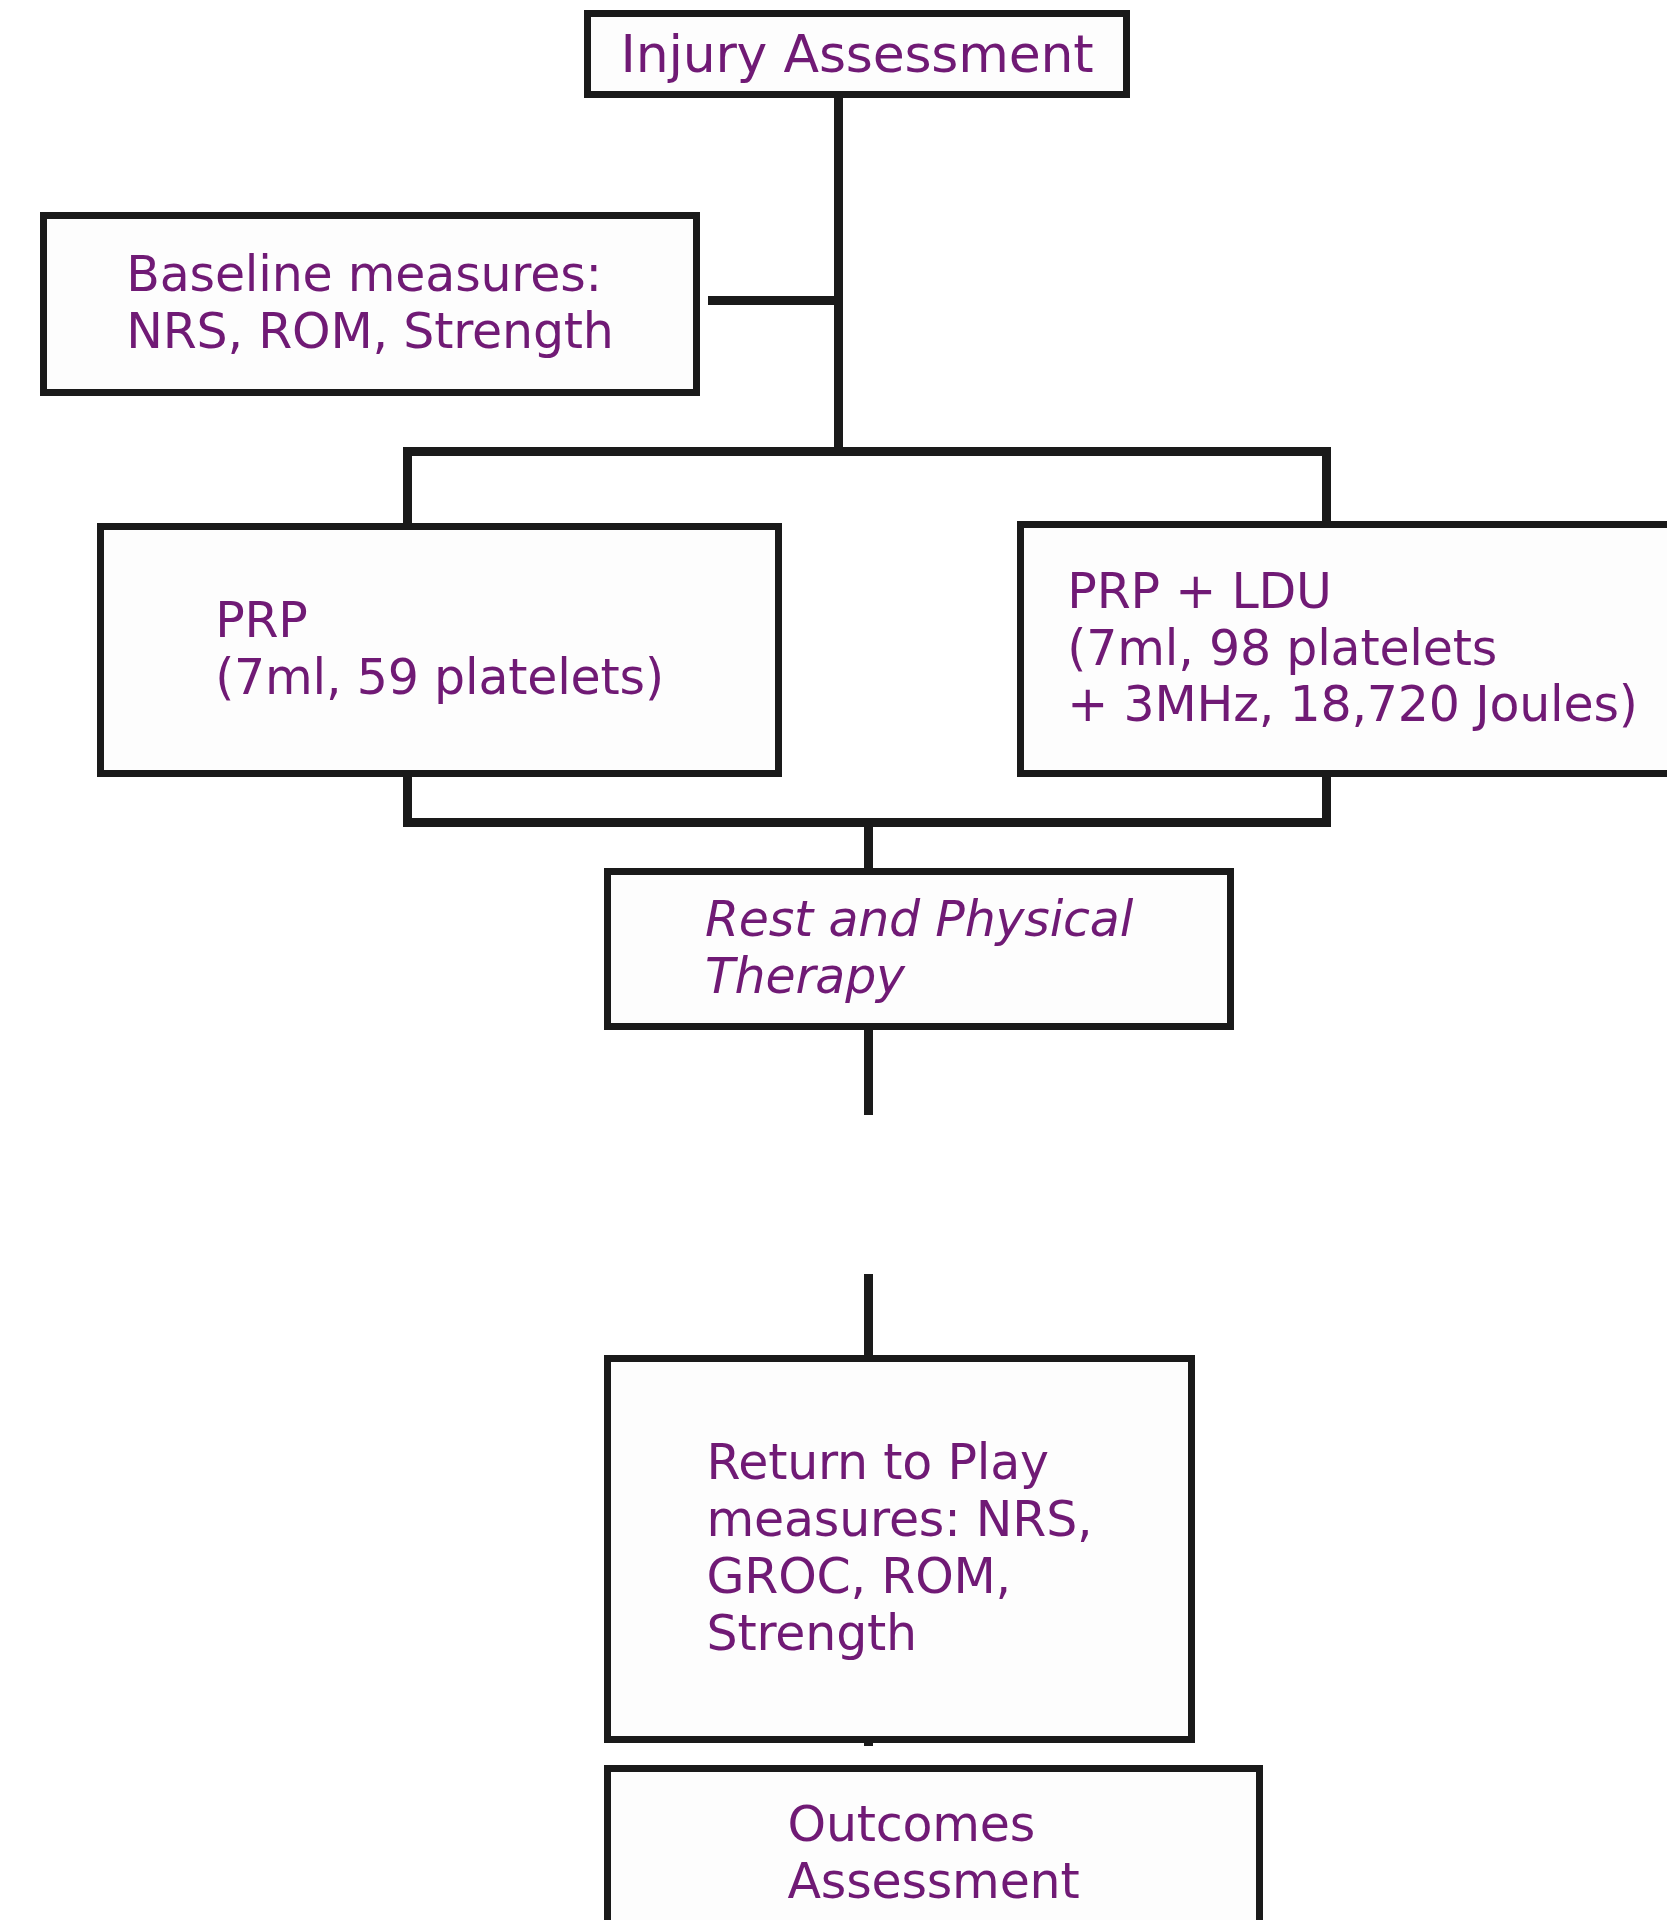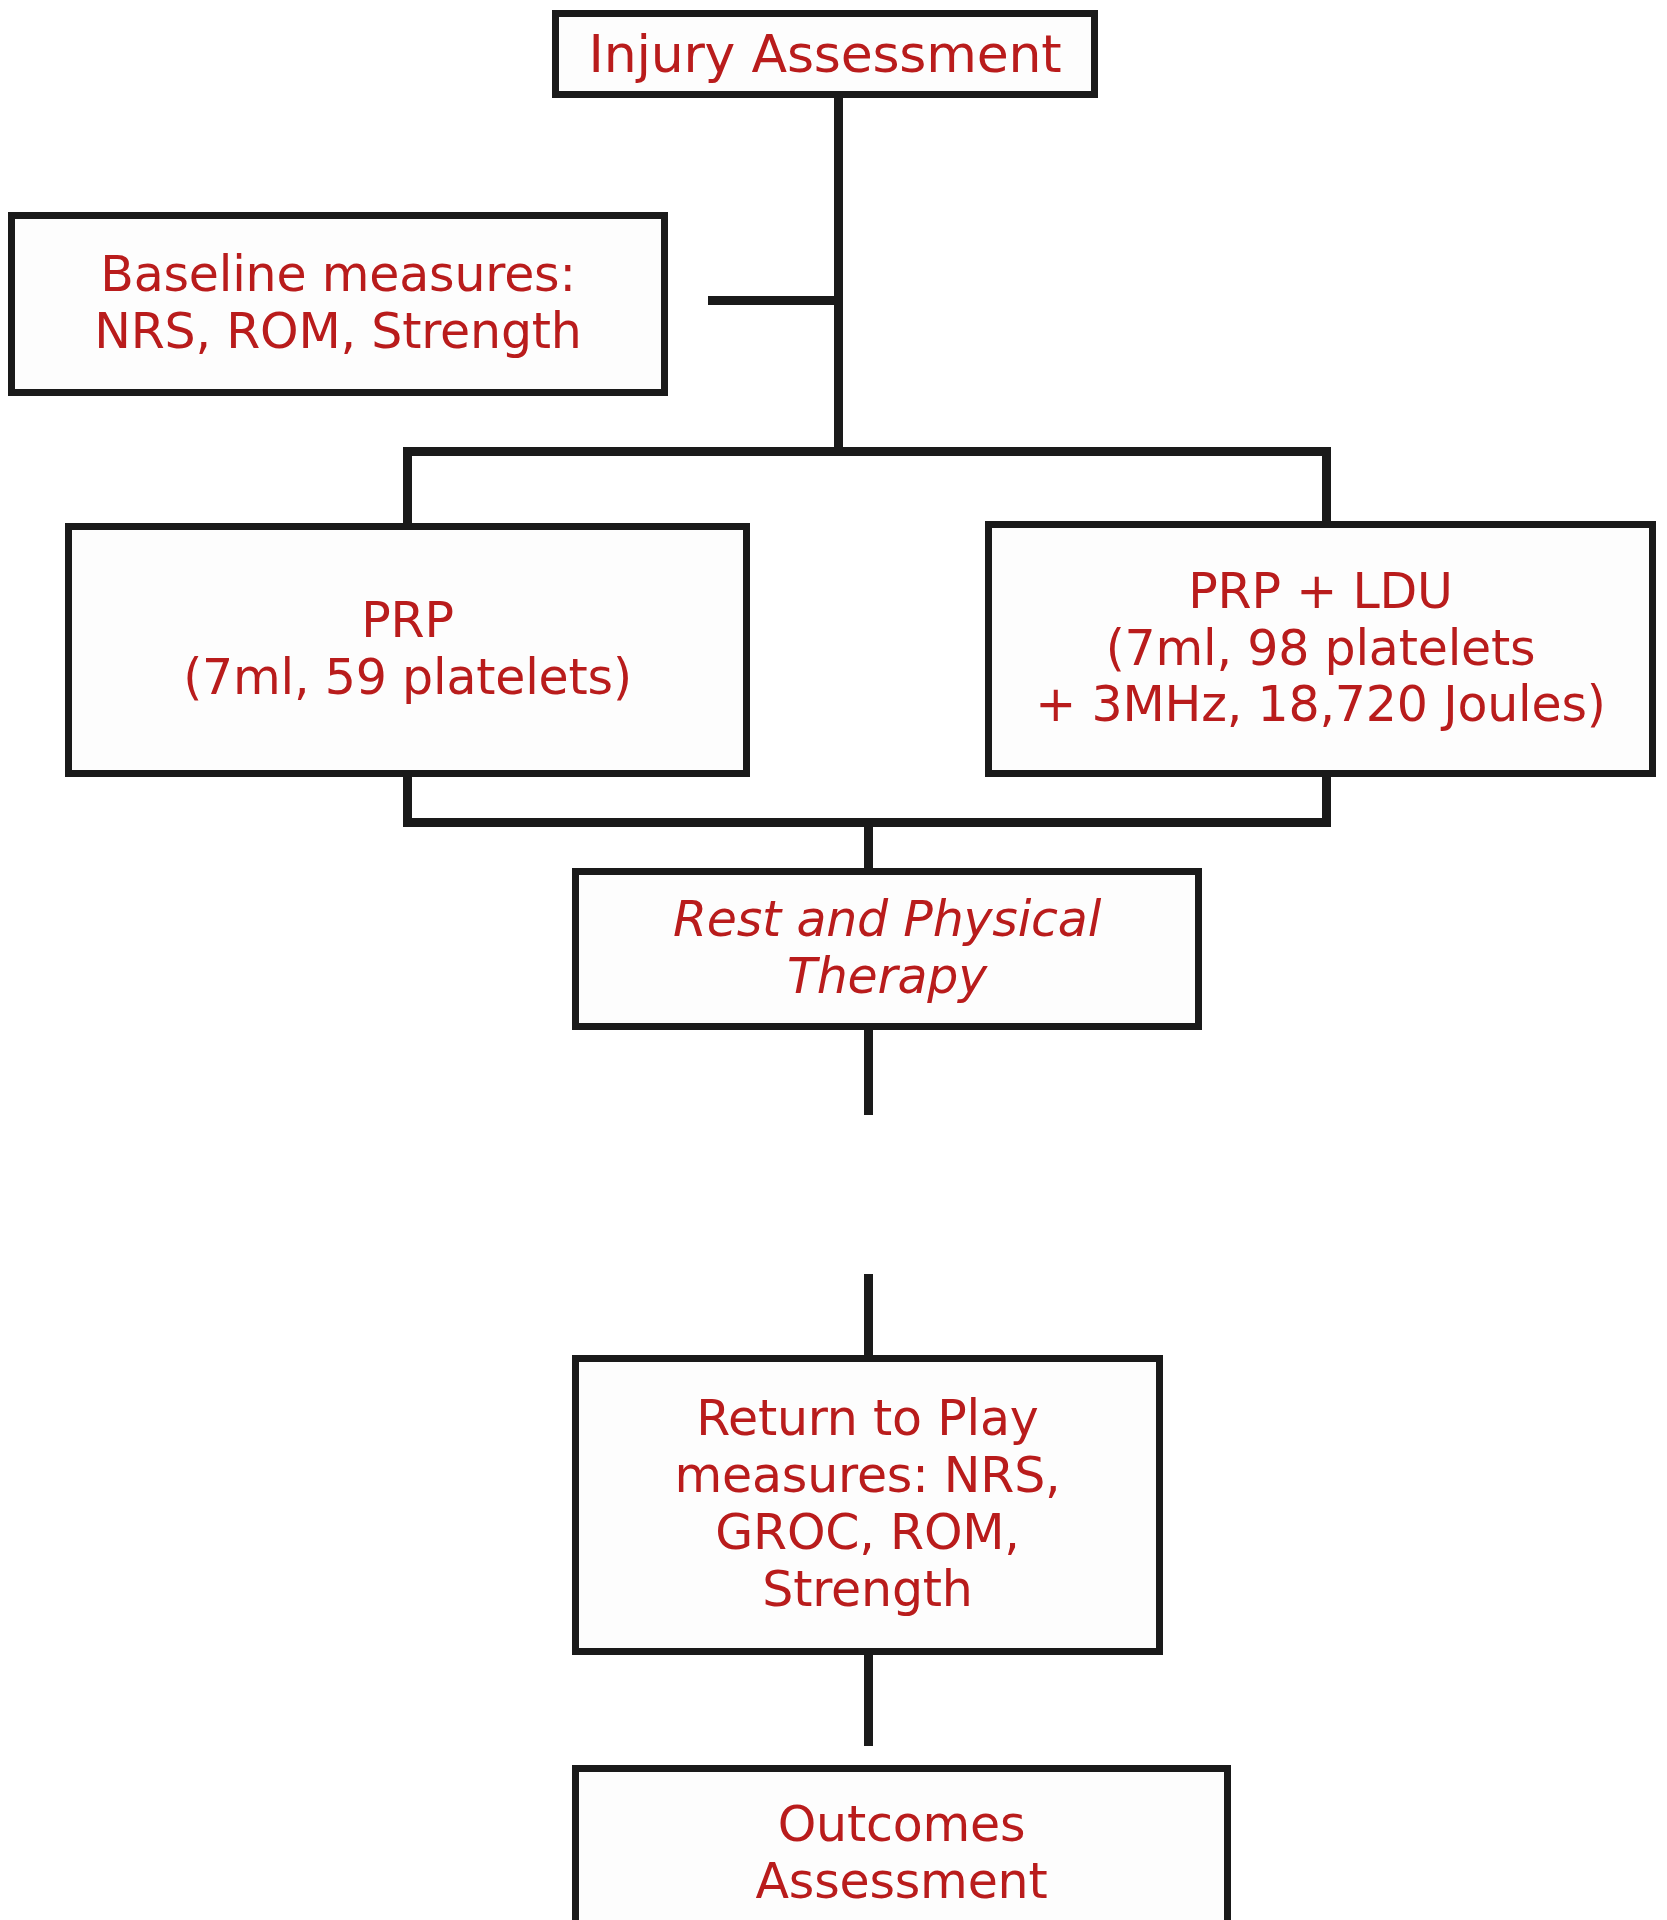--- a/index.html
+++ b/index.html
@@ -18,26 +18,26 @@
     overflow: hidden;
   }
   .node {
     position: absolute;
     box-sizing: border-box;
     border: 7px solid #1a1a1a;
     background: #fdfdfd;
     display: flex;
     align-items: center;
     justify-content: center;
-    text-align: center;
-    color: #b91c1c;
+    color: #701a75;
     font-size: 49px;
     line-height: 1.16;
     letter-spacing: -0.2px;
     z-index: 2;
+    margin-left: 32px;
   }
   .node .txt {
     display: block;
     white-space: pre-line;
     padding: 0 10px;
   }
   
   .conn {
     position: absolute;
     background: #1a1a1a;
@@ -46,21 +46,21 @@
   .conn.v { width: 9px; }
   .conn.h { height: 9px; }
 
   
   #node-injury-assessment   { left: 552px;  top: 10px;   width: 546px; height: 88px;  font-size: 52px; }
   #node-baseline-measures   { left: 8px;    top: 212px;  width: 660px; height: 184px; }
   #node-prp                 { left: 65px;   top: 523px;  width: 685px; height: 254px; }
   #node-prp-ldu             { left: 985px;  top: 521px;  width: 671px; height: 256px; }
   #node-rest-therapy        { left: 572px;  top: 868px;  width: 630px; height: 162px; font-style: italic; }
   #node-biweekly-evaluation { left: 572px;  top: 1111px; width: 591px; height: 167px; }
-  #node-rtp-measures        { left: 572px;  top: 1355px; width: 591px; height: 300px; }
+  #node-rtp-measures        { left: 572px;  top: 1355px; width: 591px; height: 388px; }
   #node-outcomes-assessment { left: 572px;  top: 1765px; width: 659px; height: 178px; }
 
   
   #conn-injury-trunk        { left: 834px;  top: 95px;   height: 360px; }
   #conn-baseline-h          { left: 708px;  top: 296px;  width: 130px; }
   #conn-branch-bar          { left: 403px;  top: 447px;  width: 928px; }
   #conn-branch-left-down    { left: 403px;  top: 447px;  height: 80px; }
   #conn-branch-right-down   { left: 1322px; top: 447px;  height: 78px; }
   #conn-merge-left-up       { left: 403px;  top: 773px;  height: 53px; }
   #conn-merge-right-up      { left: 1322px; top: 773px;  height: 53px; }

